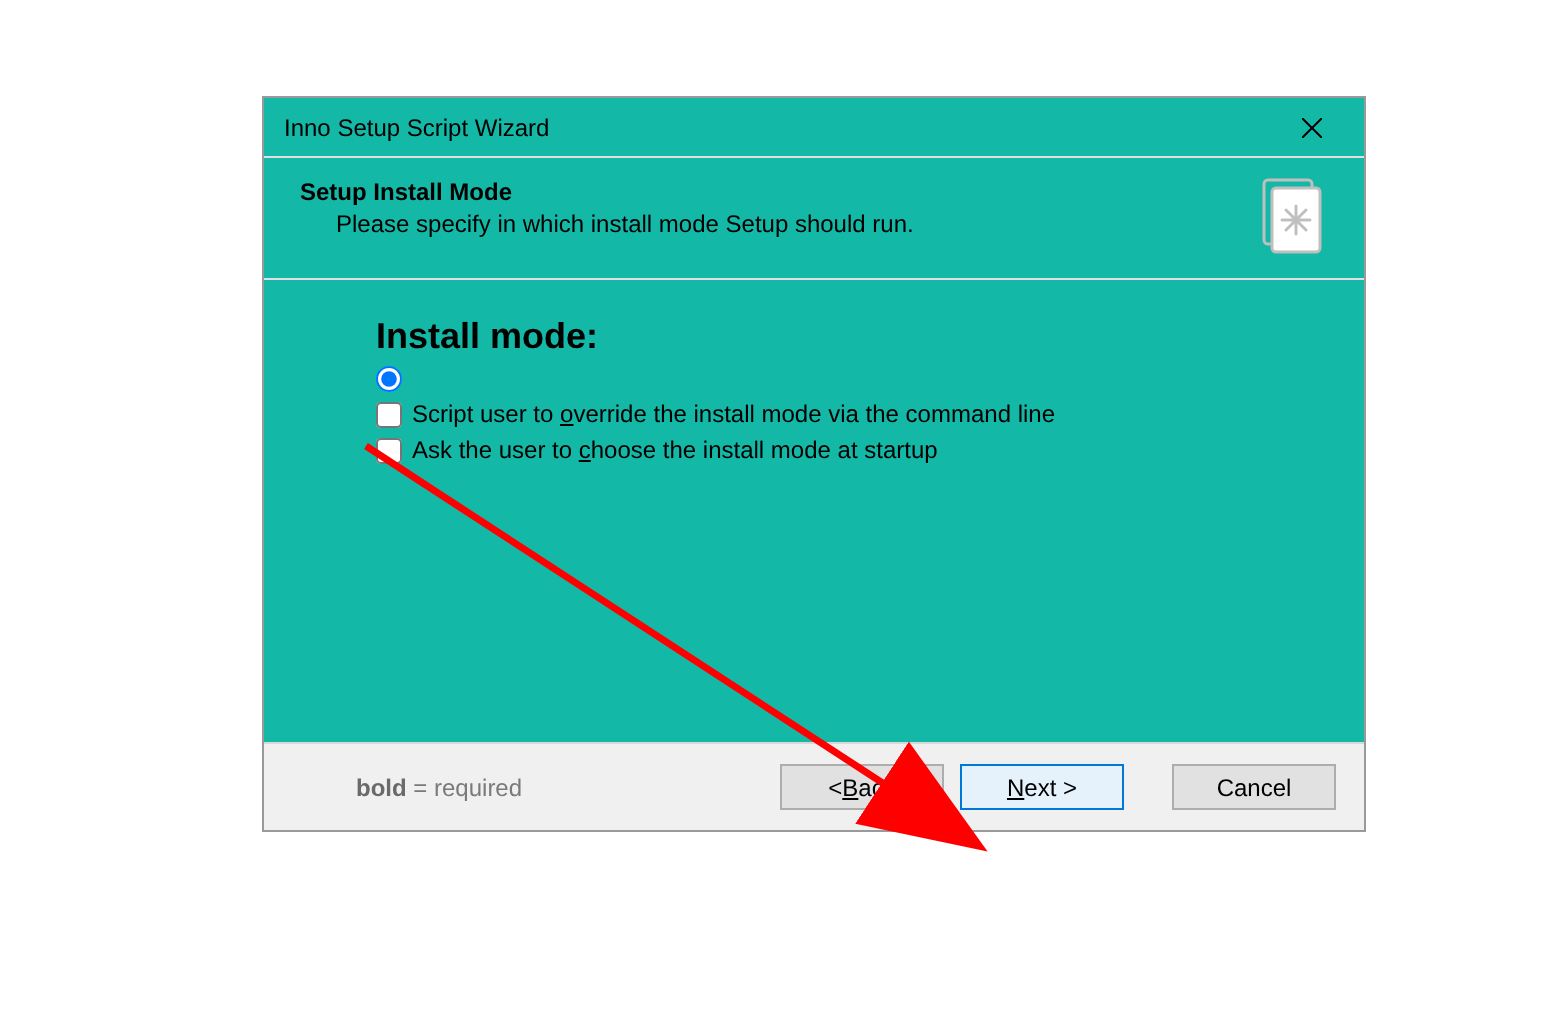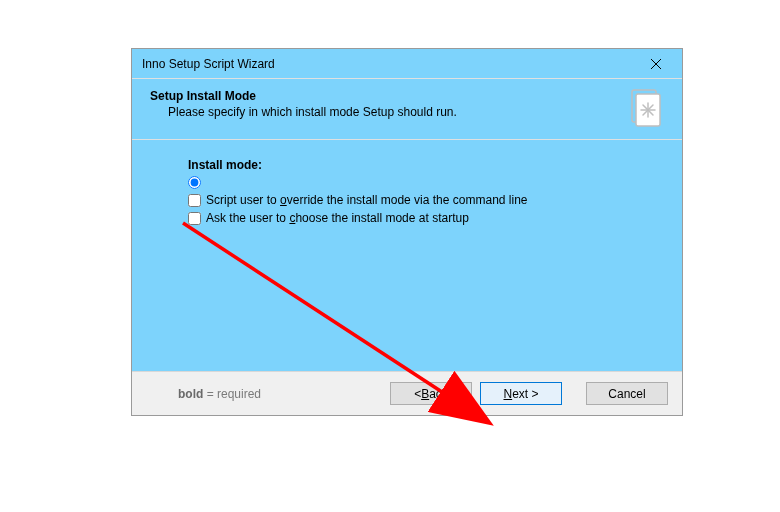--- a/index.html
+++ b/index.html
@@ -11,21 +11,21 @@
       height: 512px;
       position: relative;
     }
     .dialog {
       position: absolute;
       left: 131px;
       top: 48px;
       width: 552px;
       height: 368px;
       border: 1px solid #9a9a9a;
-      background: #7dd3fc;
+      background: #14b8a6;
       display: flex;
       flex-direction: column;
     }
     .titlebar {
       height: 30px;
       display: flex;
       align-items: center;
       padding: 0 8px 0 10px;
       border-bottom: 1px solid #e0e0e0;
     }
@@ -69,21 +69,21 @@
       height: 1px;
       background: #e0e0e0;
       margin: 0;
     }
     .content {
       flex: 1;
       padding: 18px 36px 0 56px;
     }
     .section-label {
       font-weight: bold;
-      font-size: 12px;
+      font-size: 18px;
       margin-bottom: 4px;
     }
     .option-row {
       display: flex;
       align-items: center;
       margin-bottom: 4px;
       font-size: 12px;
     }
     .option-row input[type="radio"],
     .option-row input[type="checkbox"] {

